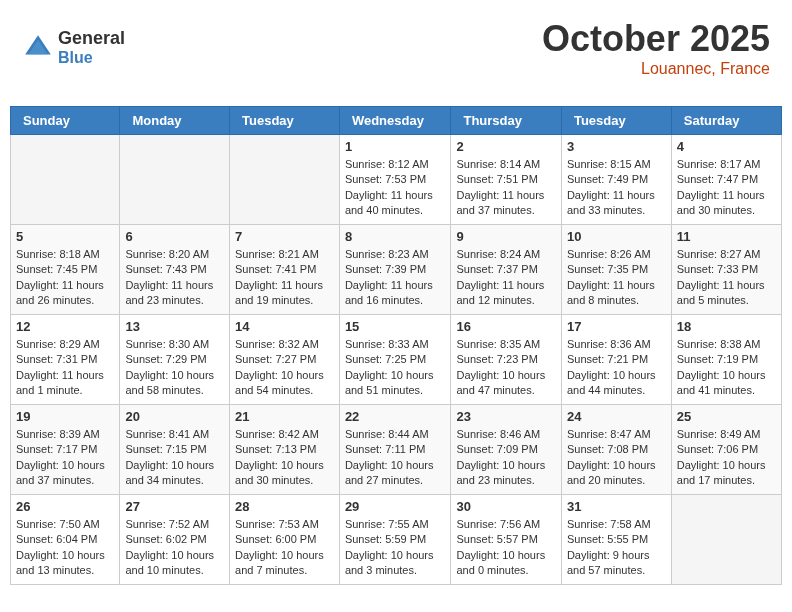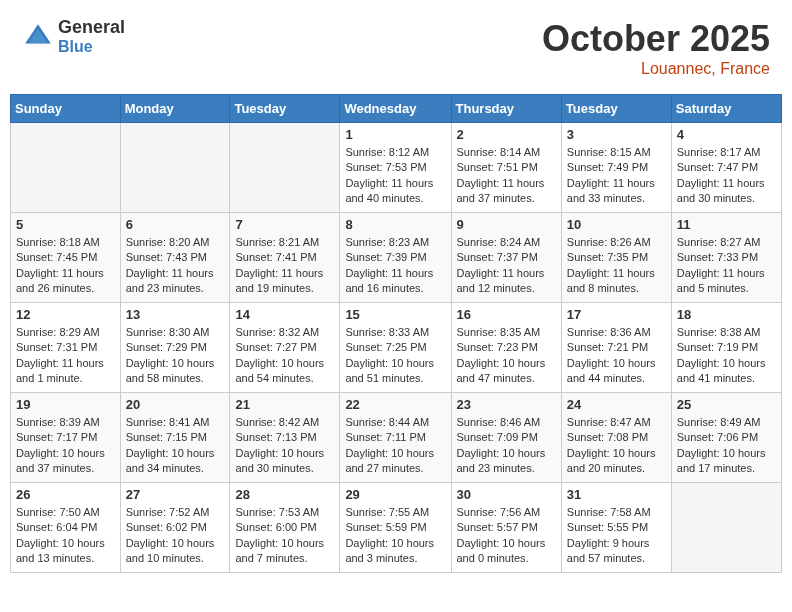--- a/index.html
+++ b/index.html
@@ -6,22 +6,22 @@
     body {
       font-family: Arial, sans-serif;
       background: #fff;
       width: 792px;
       min-height: 612px;
       padding: 10px;
     }
     .header {
       display: flex;
       justify-content: space-between;
-      align-items: flex-start;
-      margin-bottom: 12px;
+      align-items: center;
+      margin-bottom: 24px;
       padding: 8px 12px 4px 12px;
     }
     .logo {
       display: flex;
       align-items: center;
     }
     .logo-text {
       display: flex;
       flex-direction: column;
       line-height: 1.1;
@@ -54,21 +54,21 @@
       color: #c2410c;
     }
     .calendar {
       width: 100%;
       border-collapse: collapse;
       font-size: 11px;
     }
     .calendar th {
       background-color: #3a7ebf;
       color: white;
-      padding: 6px 4px;
+      padding: 6px 12px;
       text-align: left;
       font-size: 13px;
       font-weight: bold;
       border: 1px solid #2a6aad;
     }
     .calendar td {
       border: 1px solid #ccc;
       vertical-align: top;
       padding: 4px 5px;
       width: 113px;

